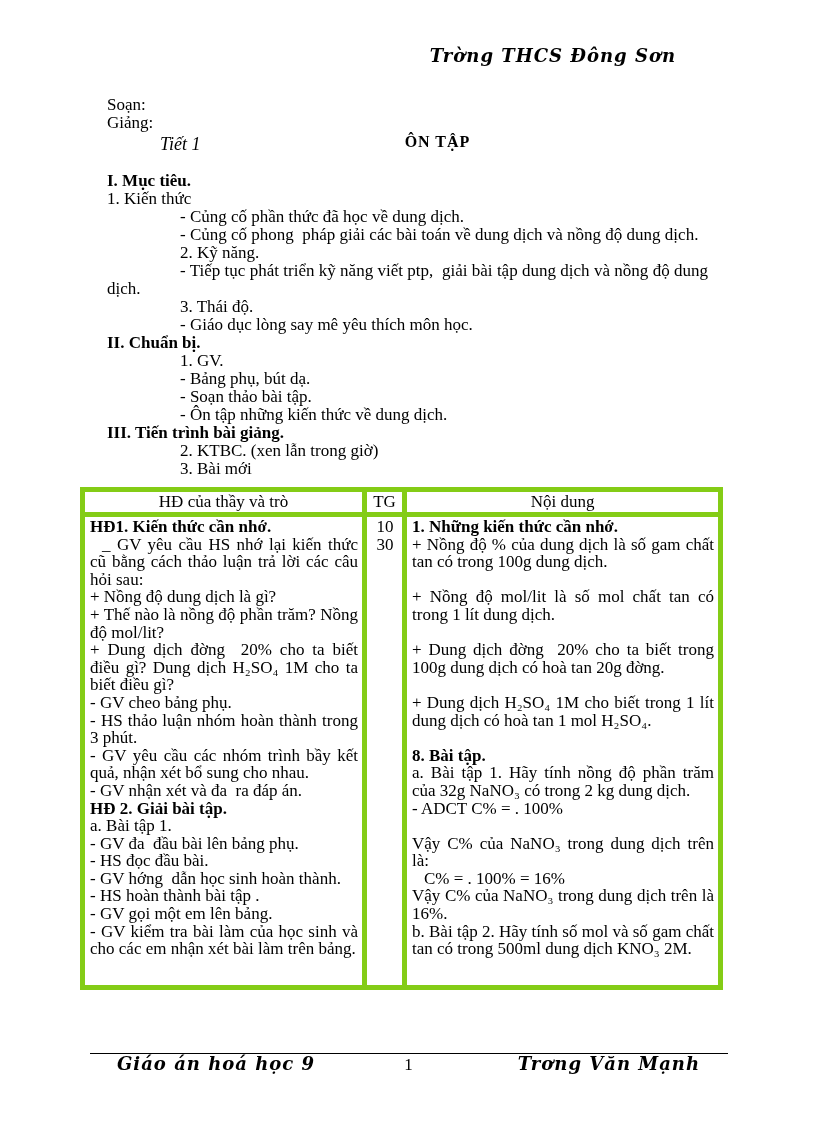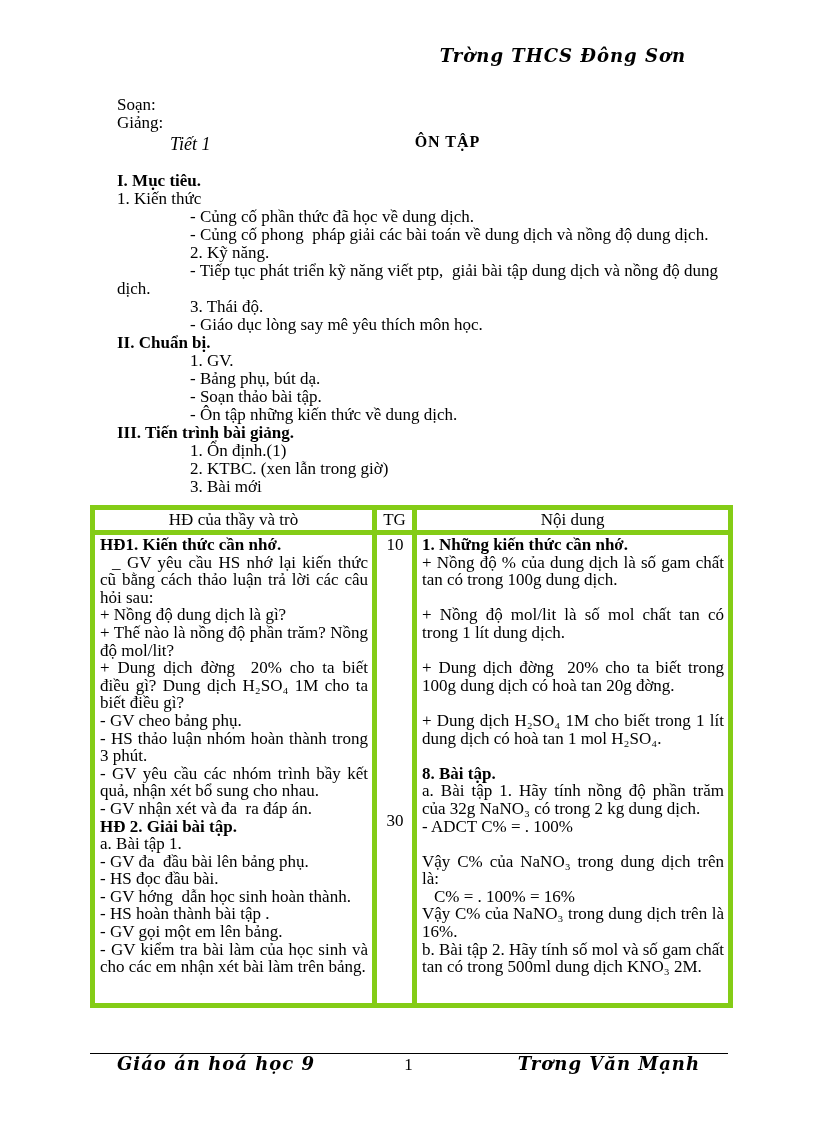--- a/index.html
+++ b/index.html
@@ -3,21 +3,21 @@
 <meta charset="utf-8">
 <style>
   * { box-sizing: border-box; }
   html,body { margin:0; padding:0; background:#888; }
   .page {
     width:816px; height:1123px; background:#ffffff; color:#000;
     position:relative; margin:0 auto; overflow:hidden;
     font-family:"Liberation Serif","DejaVu Serif",serif;
     font-size:17px; line-height:18px;
   }
-  .content { position:absolute; left:90px; top:0; width:638px; }
+  .content { position:absolute; left:80px; top:0; width:638px; }
   .school {
     margin-top:44px; text-align:right; padding-right:42px;
     font-family:"DejaVu Serif",serif; font-style:italic; font-weight:bold;
     font-size:20px; letter-spacing:1.5px; line-height:24px;
   }
   .meta { margin-top:28px; margin-left:27px; }
   .meta div { margin:0; }
   .title-row { position:relative; height:30px; margin-top:1px; margin-left:27px; }
   .tiet { position:absolute; left:53px; top:2px; font-style:italic; font-size:18px; }
   .main-title {
@@ -35,21 +35,21 @@
   }
   table.grid td { border:5px solid #84cc16; padding:0; }
   col.c1 { width:282px; } col.c2 { width:40px; } col.c3 { width:316px; }
   tr.thead td { text-align:center; height:21px; line-height:20px; vertical-align:middle; }
   tr.tbody td { vertical-align:top; height:470px; }
   .cellc { height:468px; overflow:hidden; padding:1px 4px 0 5px; line-height:17.6px; }
   .cellc p { margin:0; text-align:justify; white-space:pre-wrap; }
   .cellc p.indsm { text-indent:12px; }
   .cellc p.blank { height:17.6px; }
   .tgcell { text-align:center; }
-  .tg2 { margin-top:258px; }
+  .tg2 { }
   .footer {
     position:absolute; left:90px; top:1053px; width:638px;
     border-top:1px solid #000; padding-top:1px;
     display:flex; align-items:baseline;
   }
   .footer .f-left  { flex:1; padding-left:27px; }
   .footer .f-page  { width:40px; text-align:center; }
   .footer .f-right { flex:1; text-align:right; padding-right:28px; }
   .script {
     font-family:"DejaVu Serif",serif; font-style:italic; font-weight:bold;
@@ -82,21 +82,20 @@
       <p class="ind">2. Kỹ năng.</p>
       <p class="ind">- Tiếp tục phát triển kỹ năng viết ptp,  giải bài tập dung dịch và nồng độ dung dịch.</p>
       <p class="ind">3. Thái độ.</p>
       <p class="ind">- Giáo dục lòng say mê yêu thích môn học.</p>
       <p class="bold">II. Chuẩn bị.</p>
       <p class="ind">1. GV.</p>
       <p class="ind">- Bảng phụ, bút dạ.</p>
       <p class="ind">- Soạn thảo bài tập.</p>
       <p class="ind">- Ôn tập những kiến thức về dung dịch.</p>
       <p class="bold">III. Tiến trình bài giảng.</p>
-      <p class="ind">1. Ổn định.(1)</p>
       <p class="ind">2. KTBC. (xen lẫn trong giờ)</p>
       <p class="ind">3. Bài mới</p>
     </div>
 
     <table class="grid">
       <colgroup>
           <col class="c1">
           <col class="c2">
           <col class="c3">
         </colgroup>

